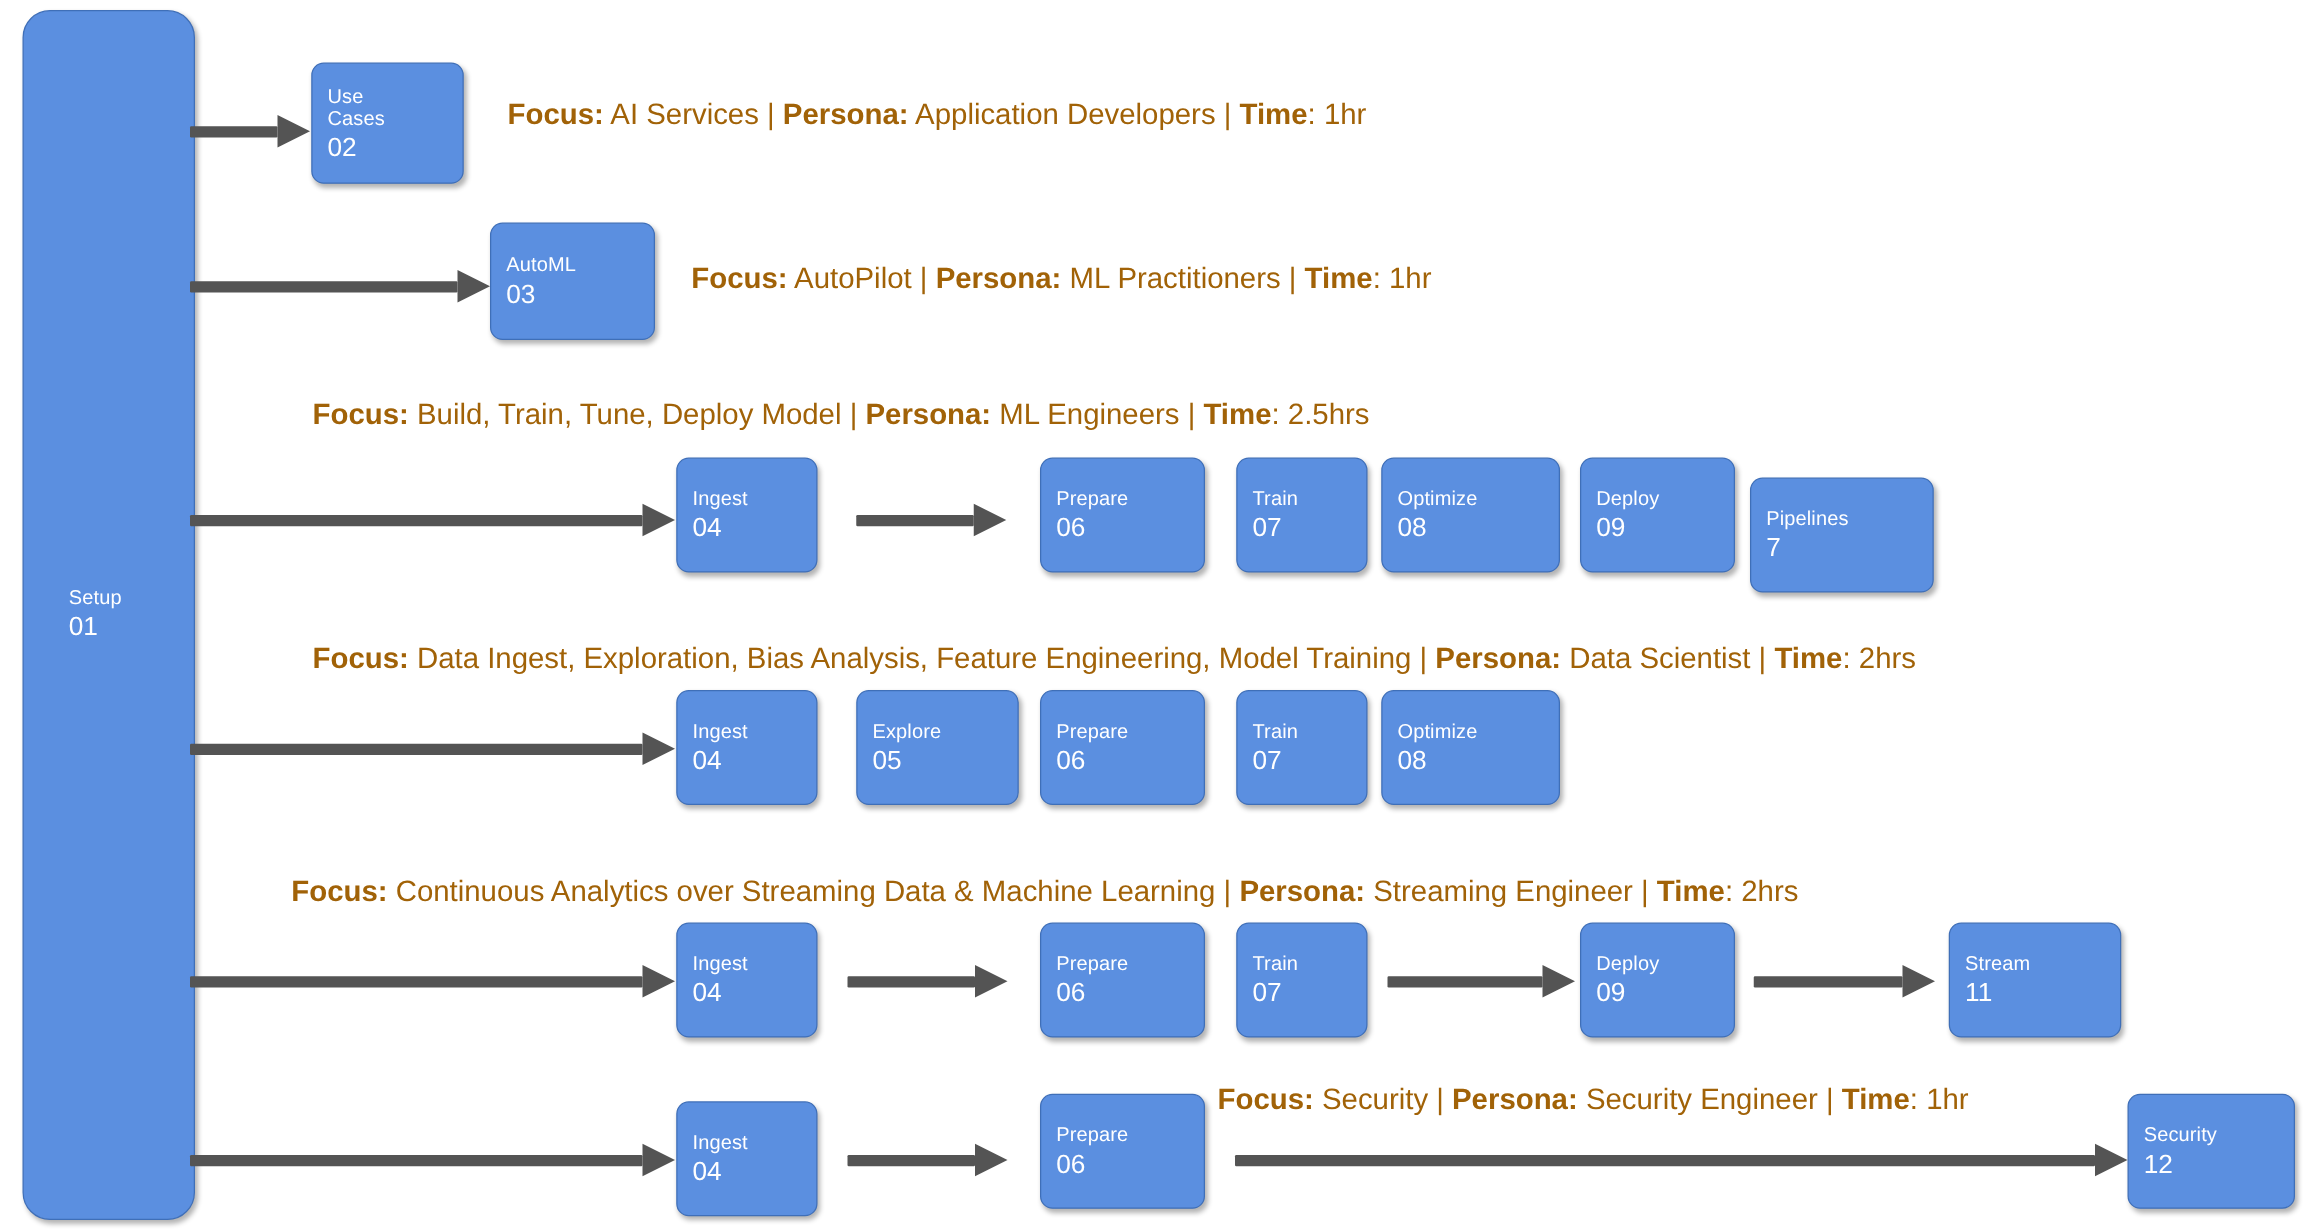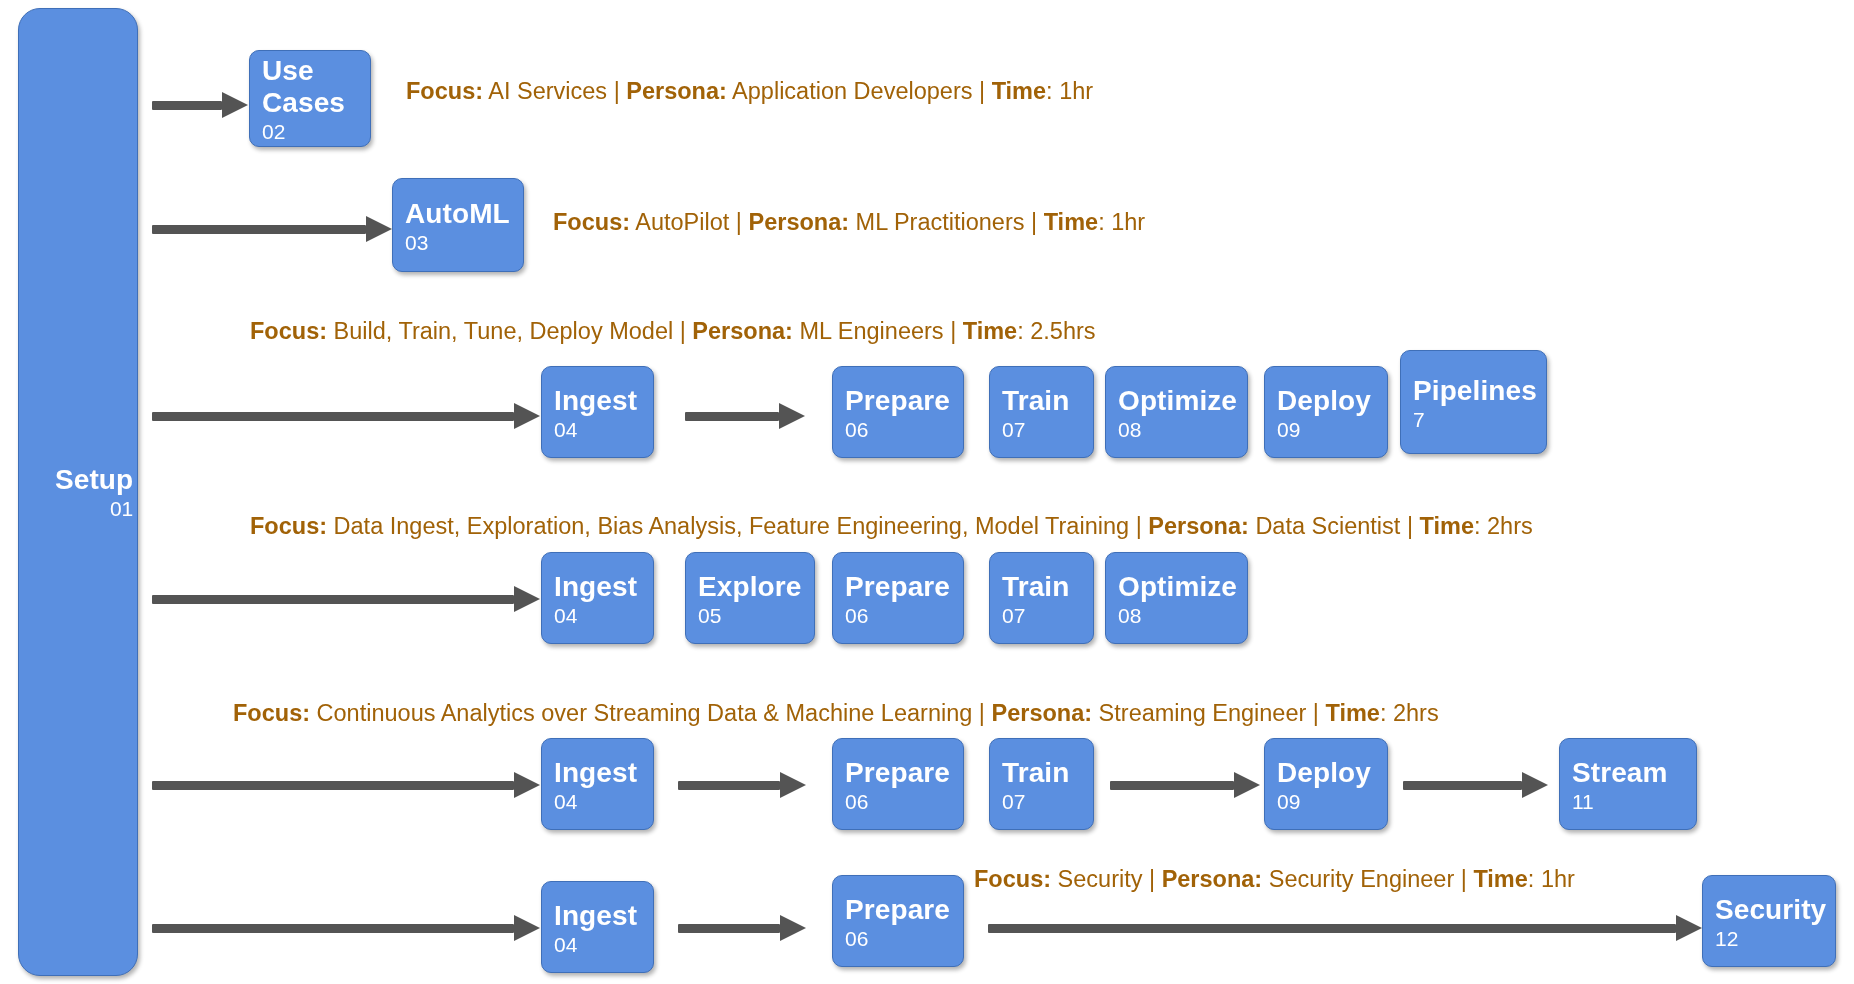--- a/index.html
+++ b/index.html
@@ -17,21 +17,21 @@
     box-shadow:2px 3px 4px rgba(0,0,0,0.30);
     color:#ffffff;
     box-sizing:border-box;
     padding:10px 12px 8px 12px;
     display:flex;
     flex-direction:column;
     justify-content:center;
     align-items:flex-start;
     line-height:1.12;
   }
-  .node .t{font-weight:bold;font-size:28px;letter-spacing:.1px;white-space:nowrap;}
+  .node .t{font-weight:normal;font-size:16px;letter-spacing:.1px;white-space:nowrap;}
   .node .n{font-weight:normal;font-size:21px;margin-top:2px;}
 
   
   .node.setup{
     border-radius:22px;
     padding:0;
     align-items:flex-start;
     justify-content:center;
   }
   .node.setup .inner{padding-left:36px;}
@@ -56,21 +56,21 @@
     white-space:nowrap;
     letter-spacing:0px;
   }
   .caption b{font-weight:bold;}
 </style>
 </head>
 <body>
 
 <div id="canvas">
 
-  <div class="node setup" style="left:18px;top:8px;width:120px;height:968px;text-align:right;">
+  <div class="node setup" style="left:18px;top:8px;width:138px;height:968px;">
     <div class="inner">
       <div class="t">Setup</div>
       <div class="n">01</div>
     </div>
   </div>
 
   <div class="arrow" style="left:152px;top:101px;width:96px;">
     <div class="shaft" style="width:70px;"></div>
     <div class="head" style="left:70px;"></div>
   </div>
@@ -152,21 +152,21 @@
   <div class="node" style="left:1105px;top:366px;width:143px;height:92px;">
     <div class="t">Optimize</div>
     <div class="n">08</div>
   </div>
 
   <div class="node" style="left:1264px;top:366px;width:124px;height:92px;">
     <div class="t">Deploy</div>
     <div class="n">09</div>
   </div>
 
-  <div class="node" style="left:1400px;top:350px;width:147px;height:104px;">
+  <div class="node" style="left:1400px;top:382px;width:147px;height:92px;">
     <div class="t">Pipelines</div>
     <div class="n">7</div>
   </div>
 
   <div class="caption" style="left:250px;top:513px;">
     <b>Focus:</b>
     <span>Data Ingest, Exploration, Bias Analysis, Feature Engineering, Model Training </span>
     <span>|</span>
     <b>Persona:</b>
     <span>Data Scientist</span>

